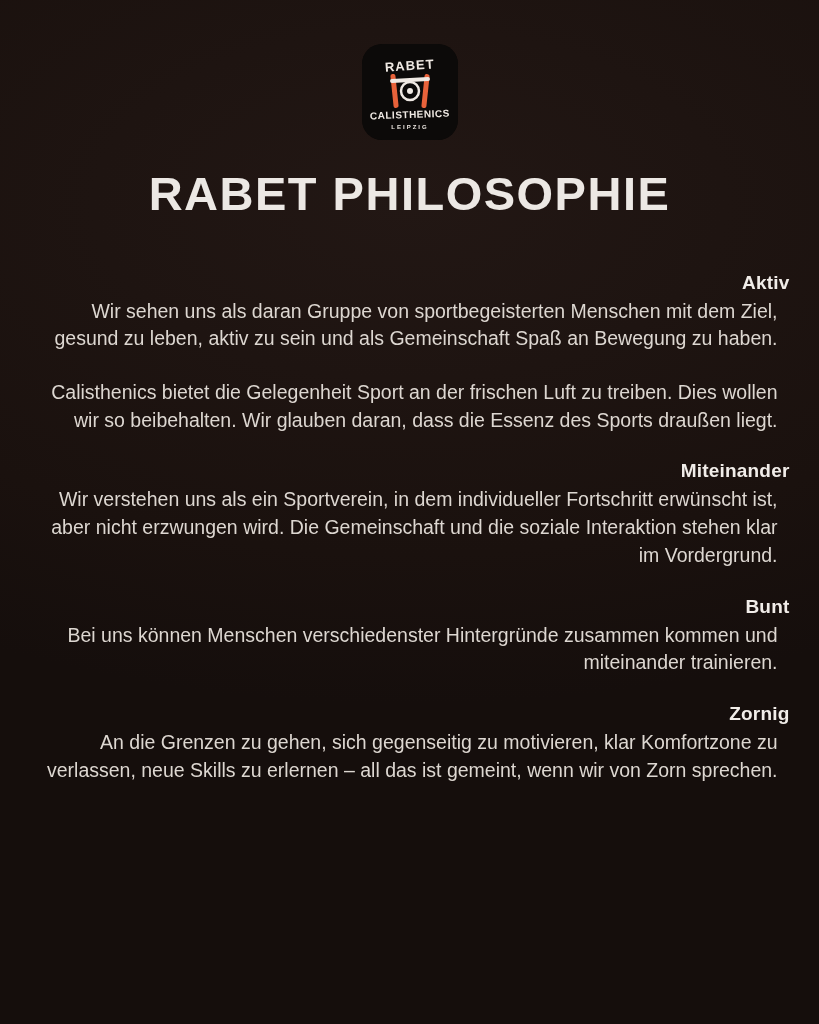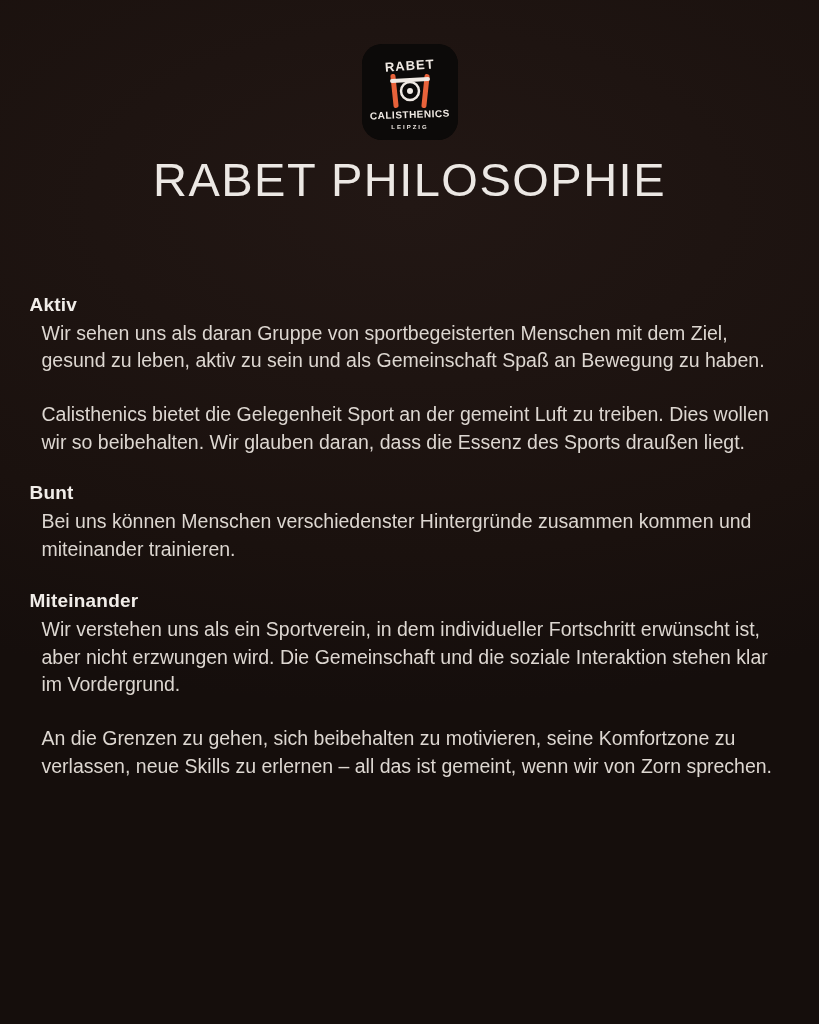--- a/index.html
+++ b/index.html
@@ -35,34 +35,34 @@
     align-items: center;
     justify-content: center;
     flex-direction: column;
     overflow: hidden;
     position: relative;
   }
   .logo-svg { display: block; }
 
   
   .title {
-    margin-top: 14px;
+    margin-top: 28px;
     font-size: 47px;
     letter-spacing: 1.5px;
-    font-weight: 400;
+    font-weight: 700;
     color: #ece8e4;
     text-align: center;
     line-height: 1.1;
   }
 
   
   .content {
     width: 760px;
-    margin-top: 88px;
-    text-align: left;
+    margin-top: 52px;
+    text-align: right;
   }
 
   .section { margin-bottom: 26px; }
   .section:last-child { margin-bottom: 0; }
 
   .section-heading {
     font-size: 19px;
     font-weight: bold;
     color: #f1ede9;
     margin-bottom: 4px;
@@ -110,33 +110,34 @@
   <h1 class="title">RABET PHILOSOPHIE</h1>
 
   <div class="content">
 
     <div class="section">
       <div class="section-heading">Aktiv</div>
       <p class="section-body">Wir sehen uns als daran Gruppe von sportbegeisterten Menschen mit dem Ziel, gesund zu leben, aktiv zu sein und als Gemeinschaft Spaß an Bewegung zu haben.</p>
     </div>
 
     <div class="section">
-      <p class="section-body">Calisthenics bietet die Gelegenheit Sport an der gemeint Luft zu treiben. Dies wollen wir so beibehalten. Wir glauben daran, dass die Essenz des Sports draußen liegt.</p>
+      <p class="section-body">Calisthenics bietet die Gelegenheit Sport an der frischen Luft zu treiben. Dies wollen wir so beibehalten. Wir glauben daran, dass die Essenz des Sports draußen liegt.</p>
+    </div>
+
+    <div class="section">
+      <div class="section-heading">Miteinander</div>
+      <p class="section-body">Wir verstehen uns als ein Sportverein, in dem individueller Fortschritt erwünscht ist, aber nicht erzwungen wird. Die Gemeinschaft und die soziale Interaktion stehen klar im Vordergrund.</p>
     </div>
 
     <div class="section">
       <div class="section-heading">Bunt</div>
       <p class="section-body">Bei uns können Menschen verschiedenster Hintergründe zusammen kommen und miteinander trainieren.</p>
     </div>
 
     <div class="section">
-      <div class="section-heading">Miteinander</div>
-      <p class="section-body">Wir verstehen uns als ein Sportverein, in dem individueller Fortschritt erwünscht ist, aber nicht erzwungen wird. Die Gemeinschaft und die soziale Interaktion stehen klar im Vordergrund.</p>
-    </div>
-
-    <div class="section">
-      <p class="section-body">An die Grenzen zu gehen, sich beibehalten zu motivieren, seine Komfortzone zu verlassen, neue Skills zu erlernen – all das ist gemeint, wenn wir von Zorn sprechen.</p>
+      <div class="section-heading">Zornig</div>
+      <p class="section-body">An die Grenzen zu gehen, sich gegenseitig zu motivieren, klar Komfortzone zu verlassen, neue Skills zu erlernen – all das ist gemeint, wenn wir von Zorn sprechen.</p>
     </div>
 
   </div>
 
   <div class="spacer"></div>
 </div>
 
 </body></html>

